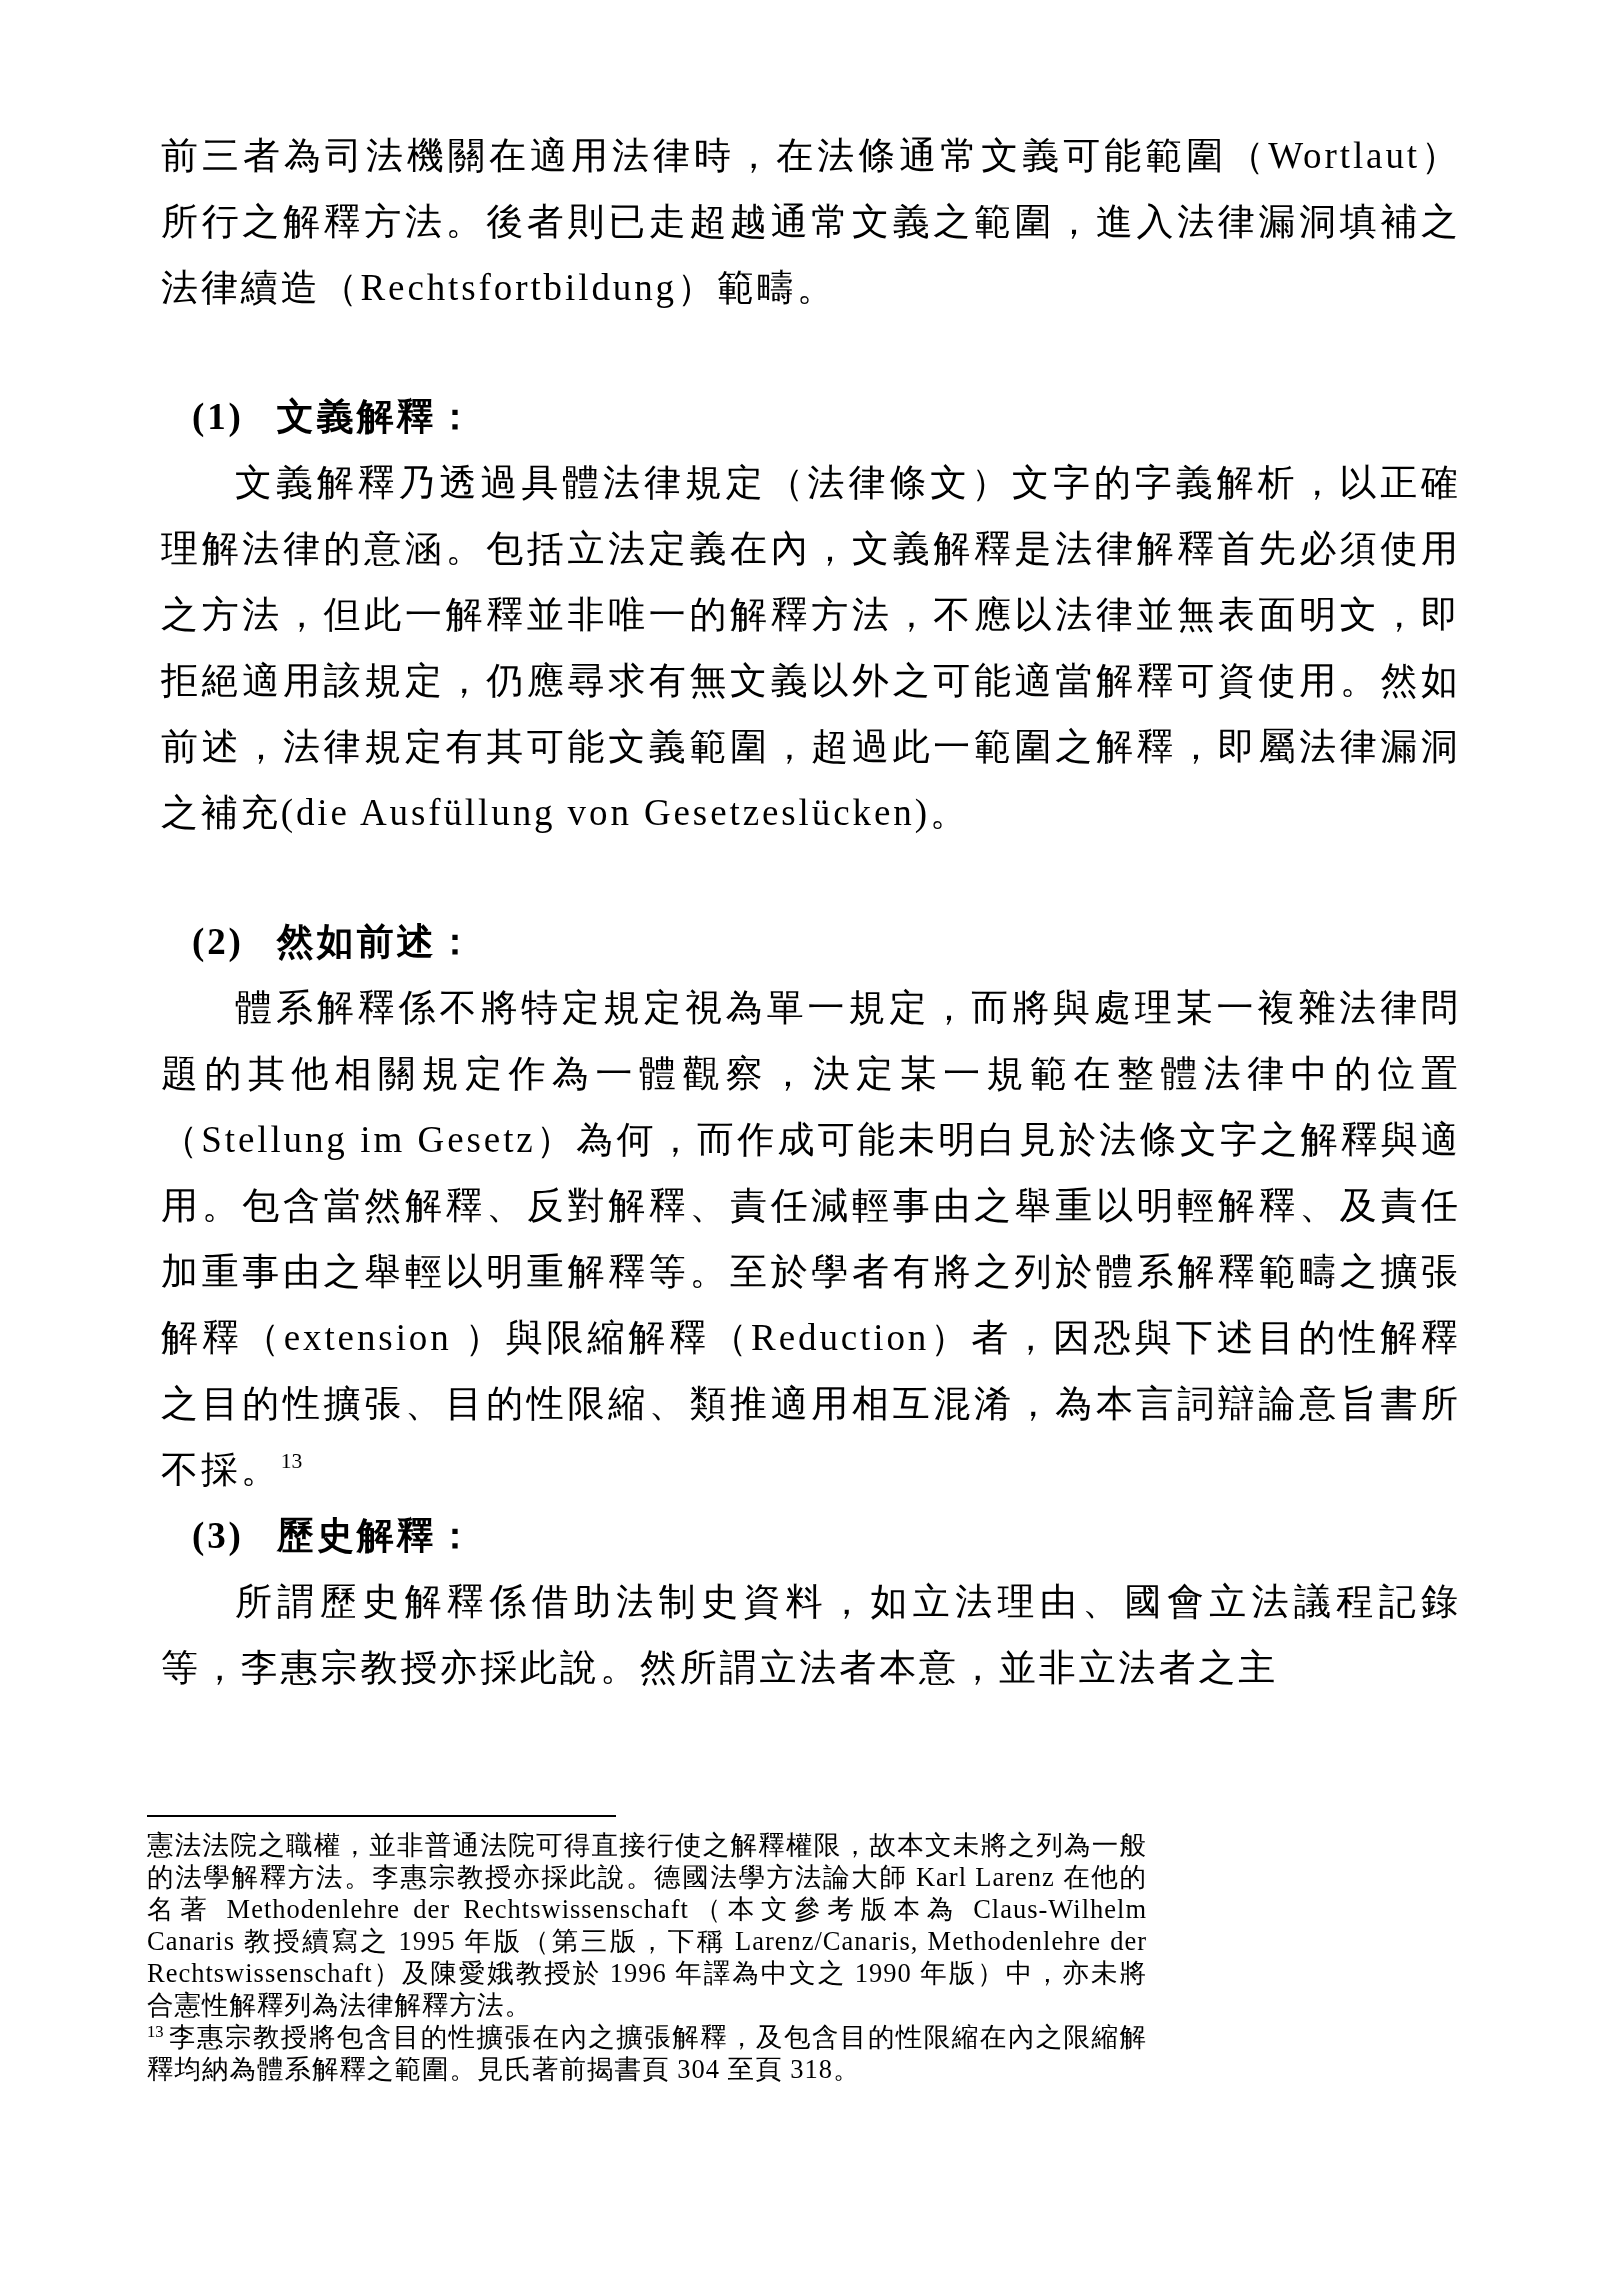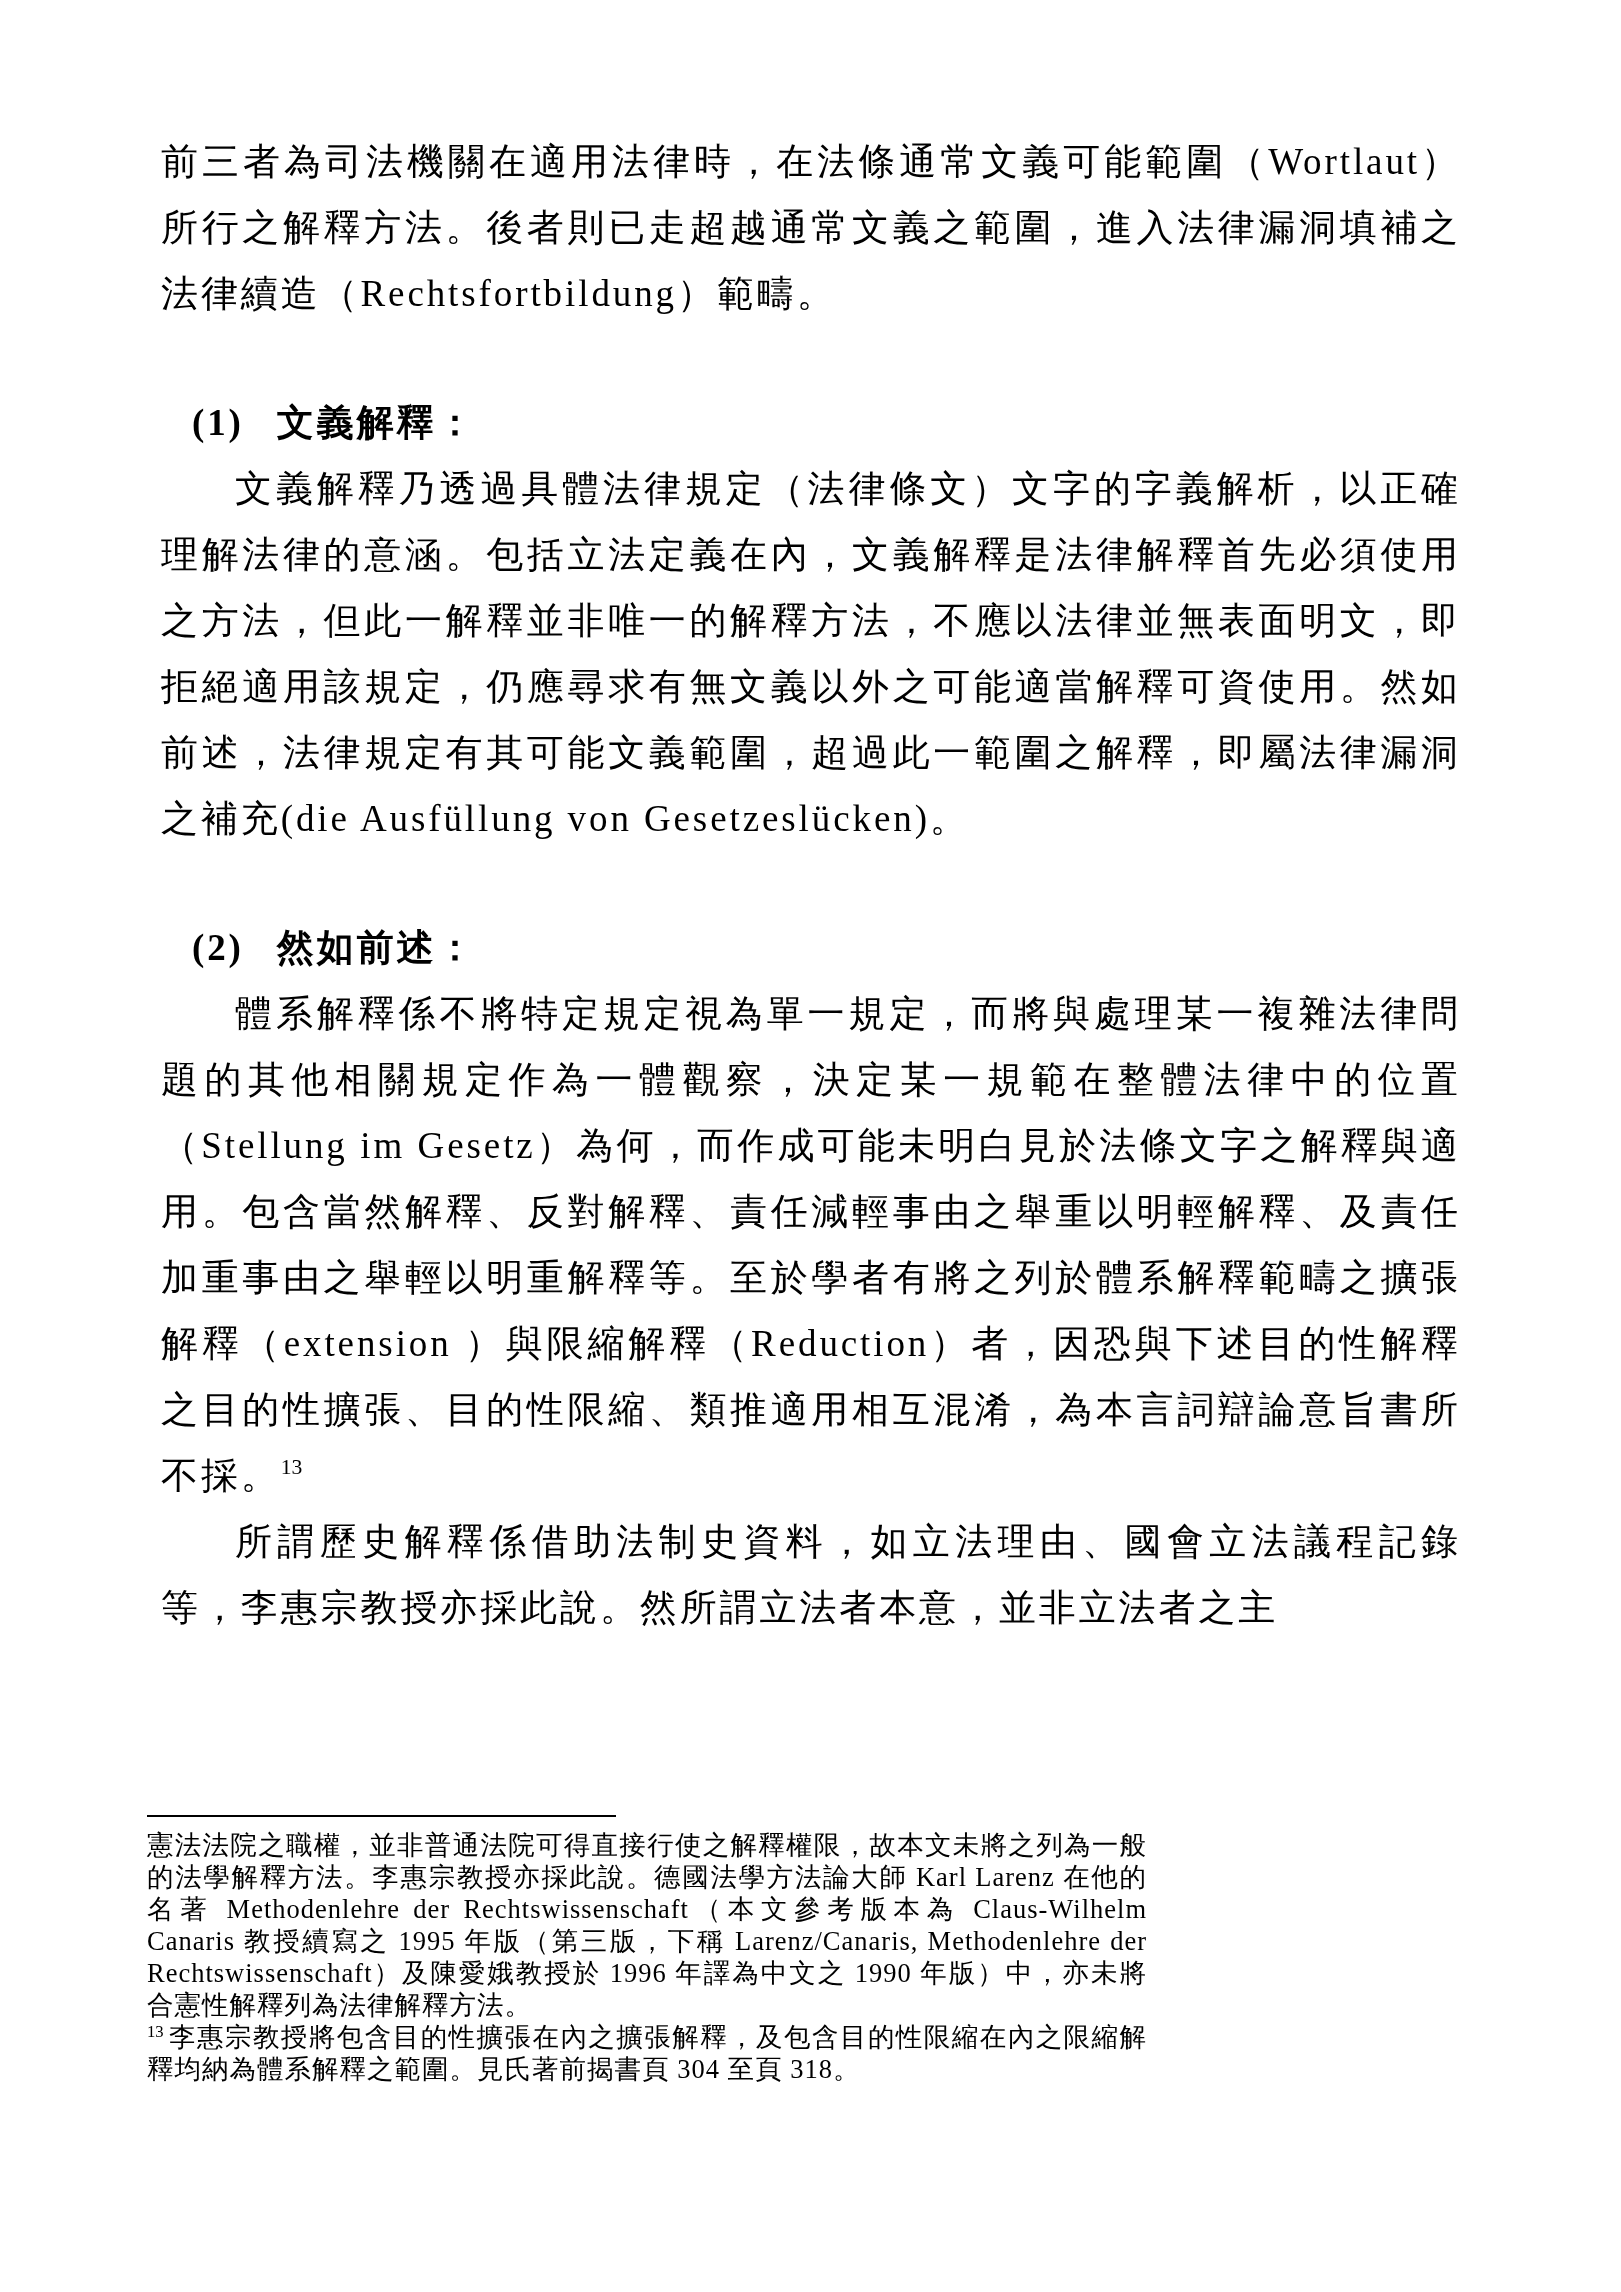--- a/index.html
+++ b/index.html
@@ -13,21 +13,21 @@
     height: 2293px;
     background: #ffffff;
     color: #000000;
     font-family: "Liberation Serif", "DejaVu Serif", serif;
     overflow: hidden;
   }
   
   .body-text {
     position: absolute;
     left: 161px;
-    top: 129px;
+    top: 123px;
     width: 1300px;
     font-size: 37px;
     line-height: 66px;
     letter-spacing: 2.9px;
     text-align: justify;
     text-justify: inter-ideograph;
   }
   .body-text p {
     margin: 0;
   }
@@ -104,20 +104,23 @@
     <h3 class="heading space-before">
       <span class="hnum">(1)</span><span class="htext">文義解釋：</span>
     </h3>
     <p class="par">文義解釋乃透過具體法律規定（法律條文）文字的字義解析，以正確理解法律的意涵。包括立法定義在內，文義解釋是法律解釋首先必須使用之方法，但此一解釋並非唯一的解釋方法，不應以法律並無表面明文，即拒絕適用該規定，仍應尋求有無文義以外之可能適當解釋可資使用。然如前述，法律規定有其可能文義範圍，超過此一範圍之解釋，即屬法律漏洞之補充(die Ausfüllung von Gesetzeslücken)。</p>
 
     <h3 class="heading space-before">
       <span class="hnum">(2)</span><span class="htext">然如前述：</span>
     </h3>
     <p class="par"><span>體系解釋係不將特定規定視為單一規定，而將與處理某一複雜法律問題的其他相關規定作為一體觀察，決定某一規範在整體法律中的位置（Stellung im Gesetz）為何，而作成可能未明白見於法條文字之解釋與適用。包含當然解釋、反對解釋、責任減輕事由之舉重以明輕解釋、及責任加重事由之舉輕以明重解釋等。至於學者有將之列於體系解釋範疇之擴張解釋（extension ）與限縮解釋（Reduction）者，因恐與下述目的性解釋之目的性擴張、目的性限縮、類推適用相互混淆，為本言詞辯論意旨書所不採。</span><sup class="fnref">13</sup></p>
 
+    <h3 class="heading">
+      <span class="hnum">(3)</span><span class="htext">歷史解釋：</span>
+    </h3>
     <p class="par">所謂歷史解釋係借助法制史資料，如立法理由、國會立法議程記錄等，李惠宗教授亦採此說。然所謂立法者本意，並非立法者之主</p>
 
   </div>
 
   <div class="footnotes">
     <div class="fn-rule"></div>
     <p>憲法法院之職權，並非普通法院可得直接行使之解釋權限，故本文未將之列為一般的法學解釋方法。李惠宗教授亦採此說。德國法學方法論大師 Karl Larenz 在他的名著 Methodenlehre der Rechtswissenschaft（本文參考版本為 Claus-Wilhelm Canaris 教授續寫之 1995 年版（第三版，下稱 Larenz/Canaris, Methodenlehre der Rechtswissenschaft）及陳愛娥教授於 1996 年譯為中文之 1990 年版）中，亦未將合憲性解釋列為法律解釋方法。</p>
     <p><sup class="fnmark">13</sup><span>李惠宗教授將包含目的性擴張在內之擴張解釋，及包含目的性限縮在內之限縮解釋均納為體系解釋之範圍。見氏著前揭書頁 304 至頁 318。</span></p>
   </div>
 

